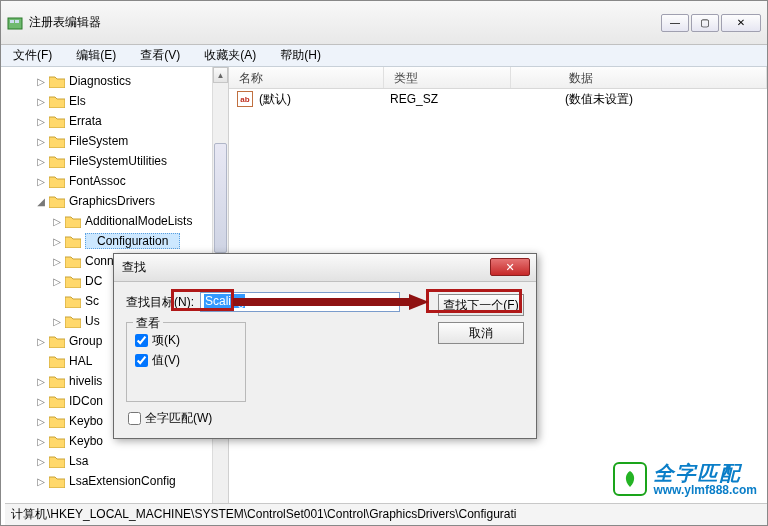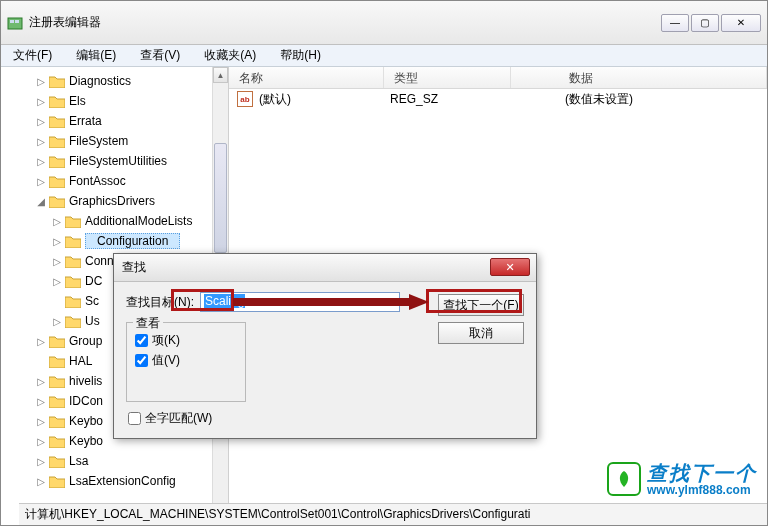--- a/index.html
+++ b/index.html
@@ -20,21 +20,21 @@
 .folder-icon { width:16px; height:13px; margin:0 4px 0 2px; display:inline-block; position:relative; }
 .folder-icon svg { display:block; }
 .tree-label { }
 .tree-row.selected .tree-label { background:#cde8ff; border:1px dotted #5aa0e0; padding:0 11px; }
 .listview { flex:1; background:#fff; position:relative; }
 .list-header { display:flex; height:22px; border-bottom:1px solid #d8d8d8; background:linear-gradient(#fdfdfd,#f0f0f0); }
 .list-header div { padding:3px 10px; border-right:1px solid #e0e0e0; color:#444; }
 .col-name { width:155px; } .col-type { width:127px; } .col-data { flex:1;margin-left:48px; }
 .list-row { display:flex; align-items:center; height:20px; padding:0 0; }
 .ab-icon { width:16px; height:16px; margin:0 6px 0 8px; display:inline-flex; align-items:center; justify-content:center; border:1px solid #c07040; font-size:8px; color:#c03020; font-weight:bold; background:#fff; }
-.statusbar { position:absolute; left:18px; right:0; bottom:0; height:22px; border-top:1px solid #c8c8c8; background:#f4f4f4; display:flex; align-items:center; padding:0 6px; font-size:12px; overflow:hidden; }
+.statusbar { position:absolute; left:4px; right:0; bottom:0; height:22px; border-top:1px solid #c8c8c8; background:#f4f4f4; display:flex; align-items:center; padding:0 6px; font-size:12px; overflow:hidden; }
 .dialog { position:absolute; left:112px; top:252px; width:424px; height:186px; background:#f0f0f0; border:1px solid #6a6a6a; box-shadow:2px 2px 8px rgba(0,0,0,.35); }
 .dlg-title { height:28px; background:linear-gradient(to bottom,#fafafa,#e2e2e2); display:flex; align-items:center; padding:8px 8px; border-bottom:1px solid #c0c0c0; position:relative; }
 .dlg-close { position:absolute; right:6px; top:4px; width:40px; height:18px; background:linear-gradient(#e57373,#c62828); border:1px solid #8a1f1f; border-radius:2px; color:#fff; display:flex; align-items:center; justify-content:center; font-size:11px; cursor:pointer; }
 .dlg-body { padding:10px 12px; position:relative; height:158px; }
 .dlg-row1 { display:flex; align-items:center; gap:6px; }
 .dlg-label { }
 .dlg-input { width:200px; height:20px; border:1px solid #7a9ccc; padding:1px 3px; background:#fff; color:#222; }
 .dlg-input .sel { background:#3399ff; color:#fff; padding:0 1px; }
 .dlg-btn { width:86px; height:22px; border:1px solid #8a8a8a; background:linear-gradient(#fdfdfd,#e6e6e6); cursor:pointer; display:inline-flex; align-items:center; justify-content:center; }
 .dlg-find-btn, .dlg-cancel-btn { position:absolute; right:12px; }
@@ -347,16 +347,16 @@
   <polygon points="176,0 196,8 176,16" fill="#8f1212"></polygon>
 </svg>
 
 <div class="watermark">
   <div class="wm-icon">
     <svg width="22" height="22">
         <path d="M11 3 C6 6 5 13 11 19 C17 13 16 6 11 3 Z" fill="#24b324"></path>
       </svg>
   </div>
   <div class="wm-text">
-    <span class="wm-cn">查找下一个</span>
+    <span class="wm-cn">全字匹配</span>
     <span class="wm-url">www.ylmf888.com</span>
   </div>
 </div>
 
 </body></html>

